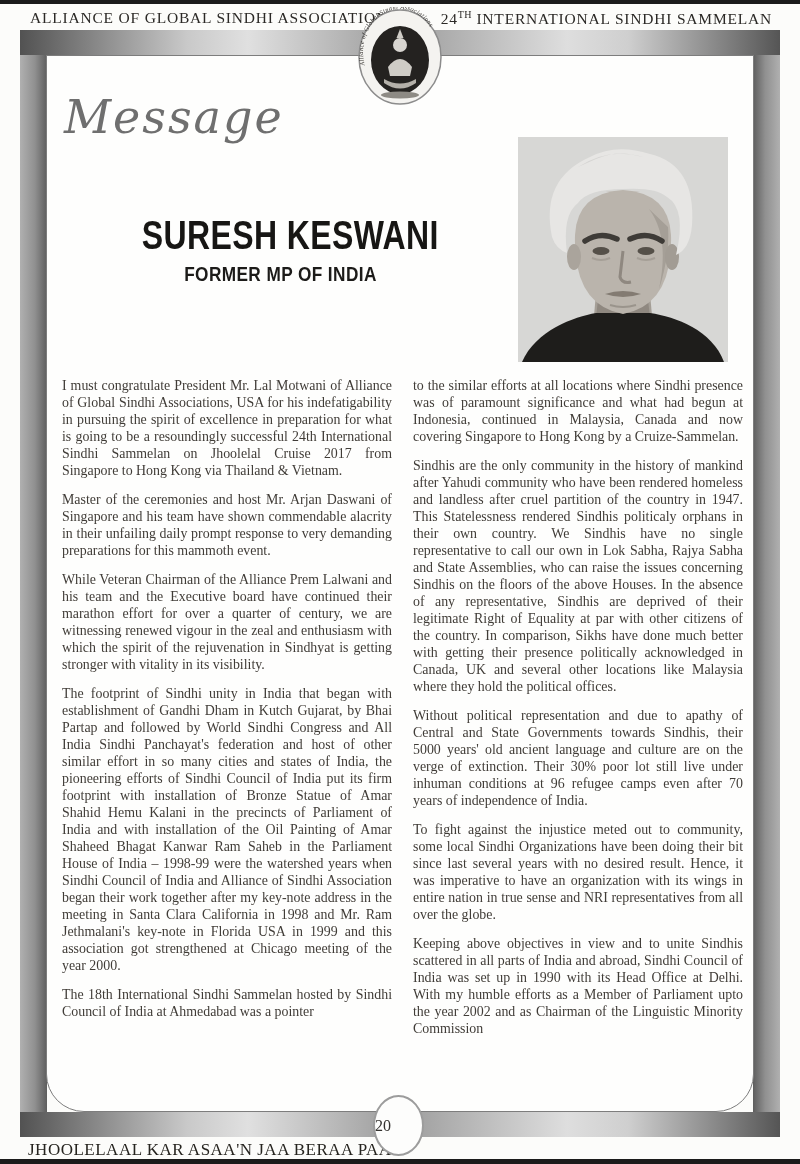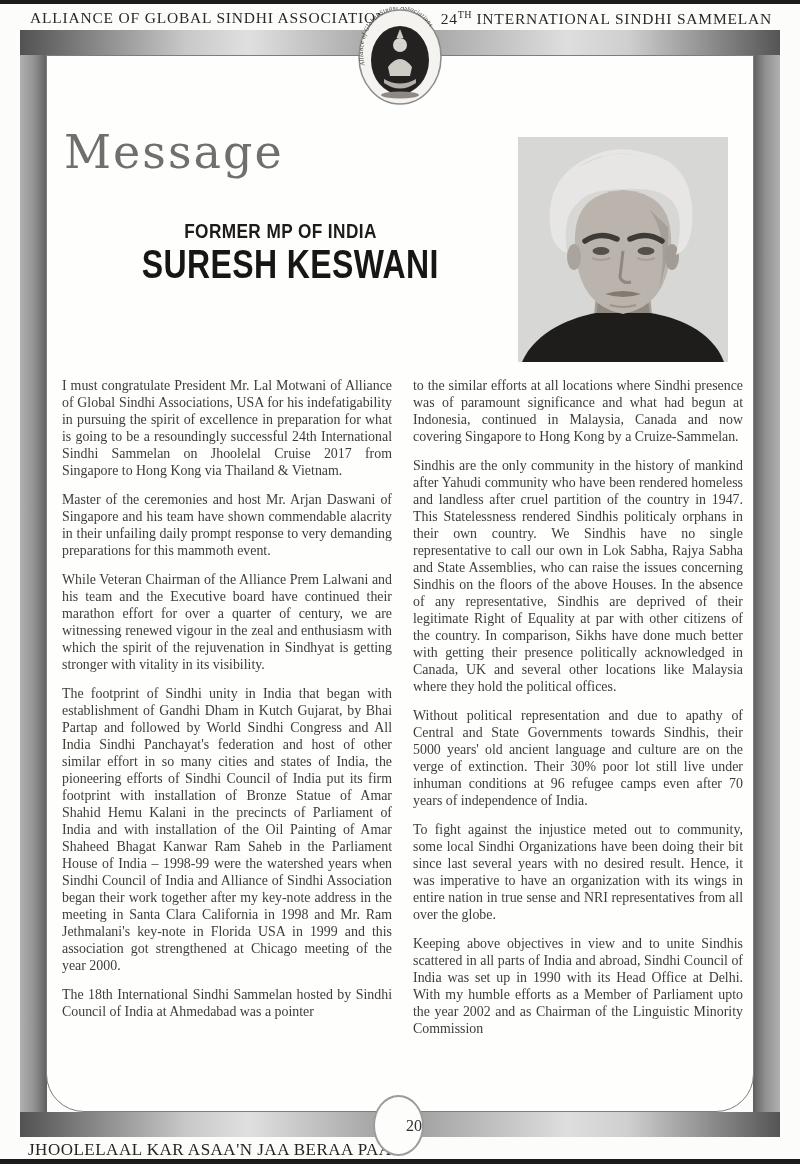--- a/index.html
+++ b/index.html
@@ -26,42 +26,42 @@
   .bar-bottom { top:1082px; }
   .bar-v { position:absolute; top:25px; width:27px; height:1057px; }
   .bar-left  { left:0;  background:linear-gradient(90deg,#b0b0b0 0%,#909090 55%,#5e5e5e 100%); }
   .bar-right { right:0; background:linear-gradient(270deg,#b0b0b0 0%,#909090 55%,#5e5e5e 100%); }
   .panel { position:absolute; left:26px; top:25px; width:706px; height:1055px;
     background:#fefefd; border:1px solid #7d7d7d; border-radius:0 0 38px 38px; }
 
   .logo { position:absolute; left:357px; top:7px; width:86px; height:100px; z-index:6; }
 
   .script-title { position:absolute; left:64px; top:90px;
-    font-family:"DejaVu Serif", serif; font-size:46px;
-    letter-spacing:2px; color:#6f6f6f; z-index:3;margin-top:35px; }
+    font-family:"DejaVu Serif", serif; font-style:italic; font-size:46px;
+    letter-spacing:2px; color:#6f6f6f; z-index:3; }
 
   .title-wrap { position:absolute; left:100px; top:214px; width:360px; text-align:center; z-index:3; }
   .title-name { display:inline-block; font-family:"Liberation Sans", sans-serif;
     font-weight:bold; font-size:41px; line-height:1.05; color:#171614;
     transform:scaleX(0.78); transform-origin:50% 50%; white-space:nowrap; letter-spacing:0.5px; }
   .title-role { display:inline-block; font-family:"Liberation Sans", sans-serif;
     font-weight:bold; font-size:21px; color:#1c1b19; margin-top:5px;
     transform:scaleX(0.82); transform-origin:50% 50%; white-space:nowrap; letter-spacing:0.5px; }
 
   .photo { position:absolute; left:518px; top:137px; width:210px; height:225px; z-index:3; }
 
   .col { position:absolute; top:377px; width:330px; z-index:3; }
   .col-left { left:62px; }
   .col-right { left:413px; }
   .col p { margin:0 0 12px 0; font-size:13.9px; line-height:17px;
     text-align:justify; color:#403c37; }
 
   .page-badge { position:absolute; left:373px; top:1095px; width:47px; height:57px;
     background:#fdfdfc; border:2px solid #9c9c9c; border-radius:50%;
-    display:flex; align-items:center; justify-content:flex-end; z-index:8;
+    display:flex; align-items:center; justify-content:flex-start; z-index:8;
     font-size:16px; color:#33312e; }
 
   .ftr { position:absolute; top:1140px; font-size:17px; letter-spacing:0.5px;
     color:#26241f; white-space:nowrap; z-index:4; }
   .ftr-left { left:28px; }
   .ftr-right { right:28px; }
 </style>
 </head>
 <body>
 
@@ -92,22 +92,22 @@
       <circle cx="43" cy="38" r="7" fill="#d8d5d0"></circle>
       <path d="M31,60 Q43,44 55,60 L53,69 L33,69 Z" fill="#cfccc6"></path>
       <path d="M27,72 Q43,81 59,72 L59,76 Q43,87 27,76 Z" fill="#b4b0a9"></path>
       <ellipse cx="43" cy="88" rx="19" ry="3.5" fill="#8d8a84"></ellipse>
     </svg>
   </div>
 
   <div class="script-title">Message</div>
 
   <div class="title-wrap">
+    <div><span class="title-name">SURESH KESWANI</span></div>
     <div><span class="title-role">FORMER MP OF INDIA</span></div>
-    <div><span class="title-name">SURESH KESWANI</span></div>
   </div>
 
   <div class="photo">
     <svg viewBox="0 0 210 225" width="210" height="225">
       <rect width="210" height="225" fill="#dcdcda"></rect>
       <rect width="210" height="225" fill="#c9c9c7" opacity="0.25"></rect>
 
       <path d="M79,145 L131,145 L135,190 L75,190 Z" fill="#a49e96"></path>
       <path d="M80,163 Q105,184 130,163 L133,188 L77,188 Z" fill="#8f8880"></path>
 

